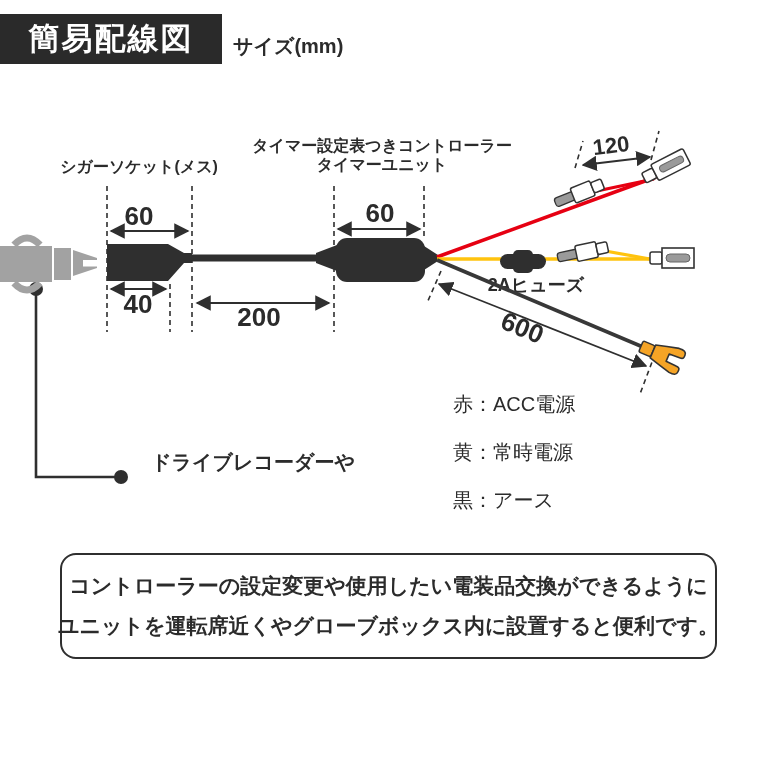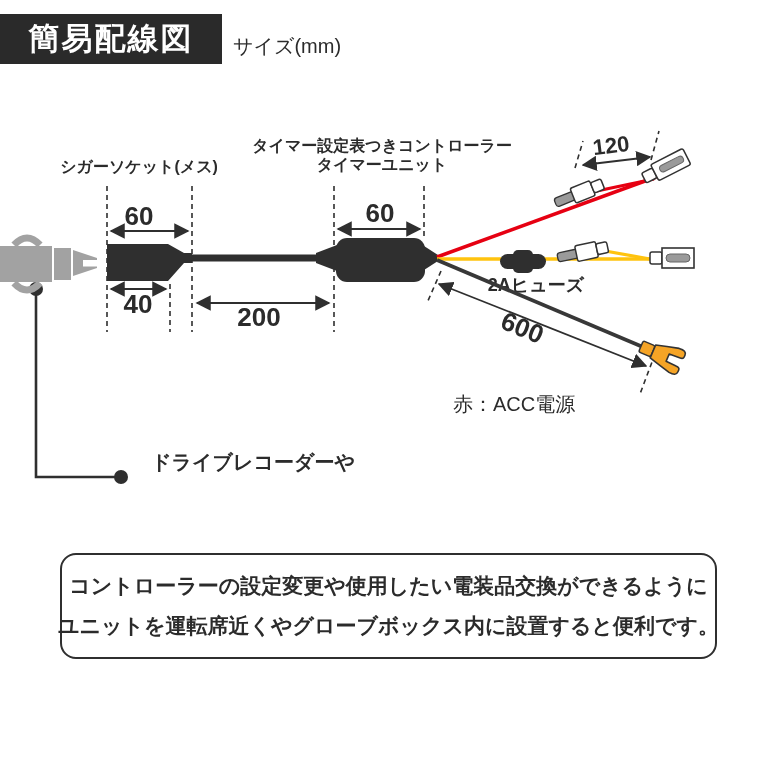--- a/index.html
+++ b/index.html
@@ -1,20 +1,20 @@
 <!DOCTYPE html>
 <html><head>
 <meta charset="utf-8">
 <style>
   html,body{margin:0;padding:0;background:#fff;font-family:"Liberation Sans","DejaVu Sans",sans-serif;}
   #stage{position:relative;width:780px;height:700px;background:#fff;overflow:hidden;color:#2b2b2b;}
   .hdr-box{position:absolute;left:0;top:14px;width:222px;height:50px;background:#2a2a2a;
            display:flex;align-items:center;justify-content:center;}
   .hdr-box span{color:#fff;font-size:31px;font-weight:bold;letter-spacing:2px;}
-  .size-label{position:absolute;left:233px;top:33px;font-size:20px;font-weight:normal;text-align:right;}
+  .size-label{position:absolute;left:233px;top:33px;font-size:20px;font-weight:bold;text-align:right;}
   svg text{font-family:"Liberation Sans","DejaVu Sans",sans-serif;fill:#2b2b2b;}
   .dim{font-size:26px;font-weight:bold;}
   .dim-sm{font-size:22px;font-weight:bold;}
   .lbl{font-size:16px;font-weight:bold;}
   .lbl2{font-size:18px;font-weight:bold;}
   .legend{position:absolute;left:453px;top:391px;}
   .legend div{font-size:20px;font-weight:normal;height:22px;margin-bottom:26px;white-space:nowrap;}
   .callout-text{position:absolute;left:126px;top:446px;width:254px;text-align:center;
                 font-size:20px;font-weight:bold;line-height:33px;}
   .note-box{position:absolute;left:60px;top:553px;width:653px;height:102px;
@@ -139,20 +139,22 @@
     <path d="M437,260 L650,350" fill="none" stroke-width="3.8" stroke="#383838"></path>
 
     <g transform="translate(652,351) rotate(23)">
       <rect x="-12" y="-6" width="13" height="12" rx="2" stroke="#333" stroke-width="1.5" fill="#f5a426"></rect>
       <path d="M1,-7 L12,-10 L24,-13 Q32,-14 32,-9 L32,-7 Q32,-4.5 28,-4.5 L17,-4 L17,4 L28,4.5 Q32,4.5 32,7 L32,9 Q32,14 24,13 L12,10 L1,7 Z" stroke="#333" stroke-width="1.6" stroke-linejoin="round" fill="#f5a426"></path>
     </g>
   </svg>
 
   <div class="legend">
     <div>赤：ACC電源</div>
+    <div>黄：常時電源</div>
+    <div>黒：アース</div>
   </div>
 
   <div class="callout-text">
     <div>ドライブレコーダーや</div>
   </div>
 
   <div class="note-box">
     <div>コントローラーの設定変更や使用したい電装品交換ができるように</div>
     <div>ユニットを運転席近くやグローブボックス内に設置すると便利です。</div>
   </div>

